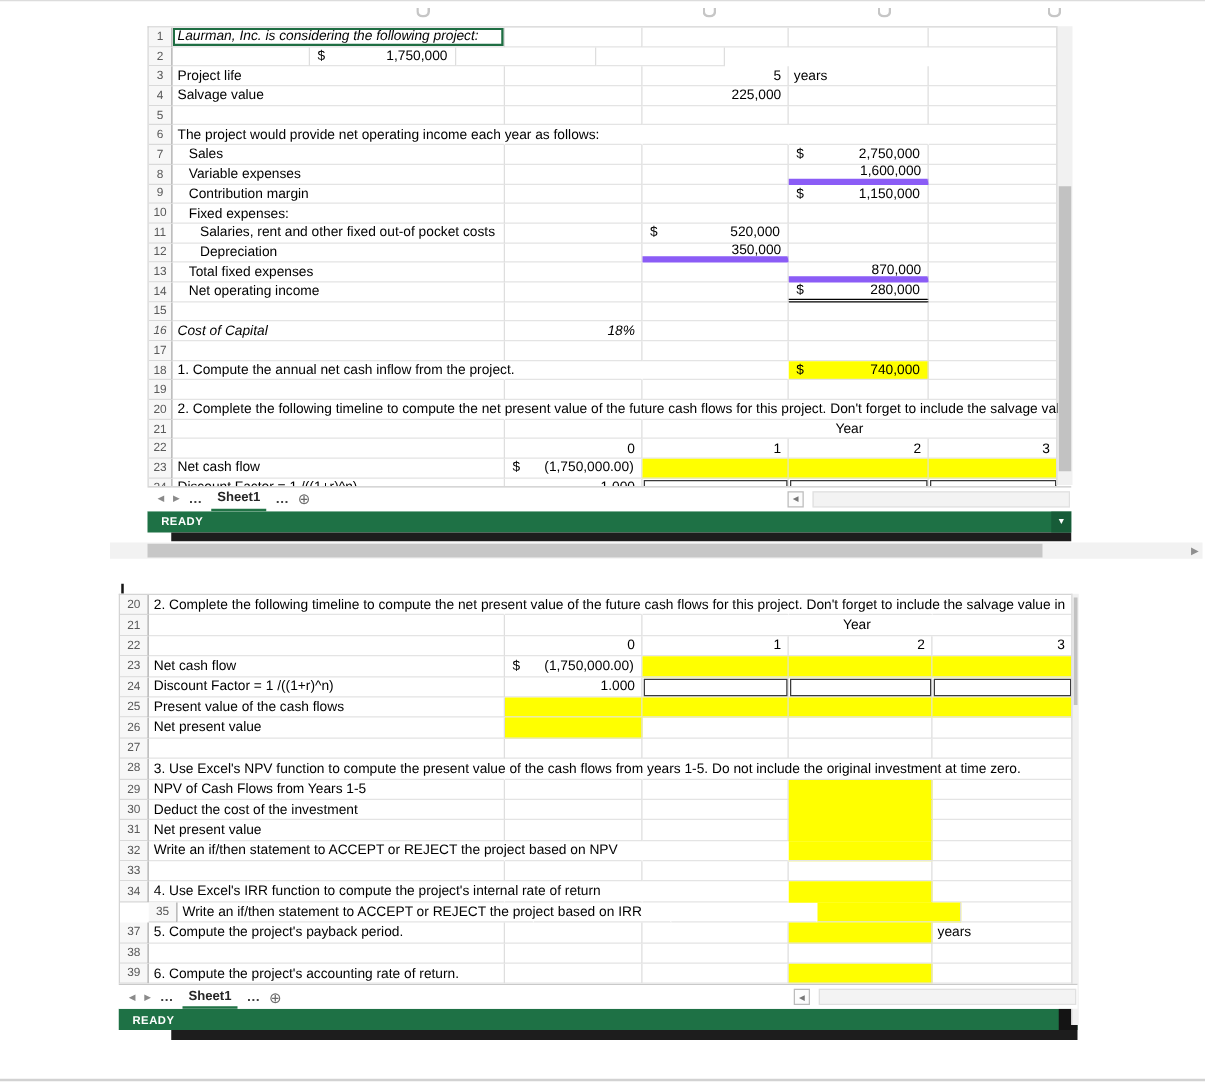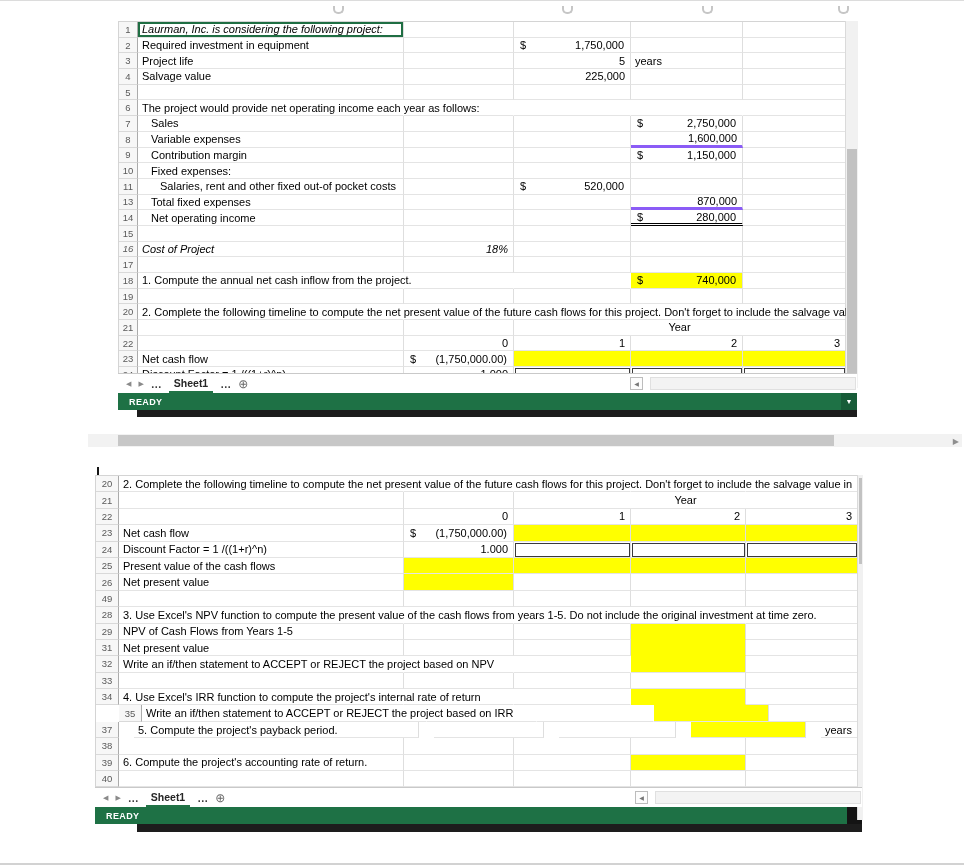--- a/index.html
+++ b/index.html
@@ -14,21 +14,21 @@
   .partial{overflow:hidden;}
   .rownum{flex:none;box-sizing:border-box;background:#f7f7f7;border-right:1px solid #ababab;
           border-bottom:1px solid #d9d9d9;color:#595959;font-size:9.5px;
           display:flex;align-items:center;justify-content:center;}
   .cell{flex:none;box-sizing:border-box;position:relative;border-right:1px solid #dedede;
         border-bottom:1px solid #e4e4e4;font-size:11px;color:#000;display:flex;align-items:center;}
   .labtext{white-space:nowrap;position:relative;z-index:2;}
   .nob{border-right-color:transparent;}
   .hl{background:#ffff00;}
   .hl.nb{border-bottom-color:#ffff00;}
-  .u1{border-bottom:3px solid #8b5cf6;}
+  .u1{border-bottom:5px solid #8b5cf6;}
   .u2{border-bottom:3px double #000;}
   .boxed{outline:1.5px solid #3a3a3a;outline-offset:-2px;}
   .acct{justify-content:space-between;padding:0 6px;}
   .ar{justify-content:flex-end;padding-right:5px;}
   .al{justify-content:flex-start;padding-left:4px;}
   .yearcell{justify-content:center;}
   .sel{box-shadow:inset 0 0 0 2px #1f6e43;}
 
   .vscroll{position:absolute;top:0;background:#f1f1f1;border-left:1px solid #dadada;}
   .vthumb{position:absolute;left:1px;right:1px;background:#c2c2c2;}
@@ -80,23 +80,20 @@
           <div class="cell labelcell sel" style="height: 15.7px; width: 266px;">
             <span class="labtext" style="padding-left: 4px; font-style: italic;">Laurman, Inc. is considering the following project:</span>
           </div>
           <div class="cell" style="height: 15.7px; width: 110px;"></div>
           <div class="cell" style="height: 15.7px; width: 117px;"></div>
           <div class="cell" style="height: 15.7px; width: 112px;"></div>
           <div class="cell" style="height: 15.7px; width: 103px;"></div>
         </div>
         <div class="xrow" style="height: 15.7px;">
           <div class="rownum" style="height: 15.7px; width: 19px;">2</div>
-          <div class="cell labelcell" style="height: 15.7px; width: 266px;">
-            <span class="labtext" style="padding-left: 4px;">Required investment in equipment</span>
-          </div>
           <div class="cell" style="height: 15.7px; width: 110px;"></div>
           <div class="cell acct" style="height: 15.7px; width: 117px;">
             <span class="cur">$</span>
             <span class="val">1,750,000</span>
           </div>
           <div class="cell" style="height: 15.7px; width: 112px;"></div>
           <div class="cell" style="height: 15.7px; width: 103px;"></div>
         </div>
         <div class="xrow" style="height: 15.7px;">
           <div class="rownum" style="height: 15.7px; width: 19px;">3</div>
@@ -189,20 +186,30 @@
           </div>
           <div class="cell" style="height: 15.7px; width: 110px;"></div>
           <div class="cell acct" style="height: 15.7px; width: 117px;">
             <span class="cur">$</span>
             <span class="val">520,000</span>
           </div>
           <div class="cell" style="height: 15.7px; width: 112px;"></div>
           <div class="cell" style="height: 15.7px; width: 103px;"></div>
         </div>
         <div class="xrow" style="height: 15.7px;">
+          <div class="rownum" style="height: 15.7px; width: 19px;">12</div>
+          <div class="cell labelcell" style="height: 15.7px; width: 266px;">
+            <span class="labtext" style="padding-left: 22px;">Depreciation</span>
+          </div>
+          <div class="cell" style="height: 15.7px; width: 110px;"></div>
+          <div class="cell u1 ar" style="height: 15.7px; width: 117px;">350,000</div>
+          <div class="cell" style="height: 15.7px; width: 112px;"></div>
+          <div class="cell" style="height: 15.7px; width: 103px;"></div>
+        </div>
+        <div class="xrow" style="height: 15.7px;">
           <div class="rownum" style="height: 15.7px; width: 19px;">13</div>
           <div class="cell labelcell" style="height: 15.7px; width: 266px;">
             <span class="labtext" style="padding-left: 13px;">Total fixed expenses</span>
           </div>
           <div class="cell" style="height: 15.7px; width: 110px;"></div>
           <div class="cell" style="height: 15.7px; width: 117px;"></div>
           <div class="cell u1 ar" style="height: 15.7px; width: 112px;">870,000</div>
           <div class="cell" style="height: 15.7px; width: 103px;"></div>
         </div>
         <div class="xrow" style="height: 15.7px;">
@@ -222,21 +229,21 @@
           <div class="rownum" style="height: 15.7px; width: 19px;">15</div>
           <div class="cell labelcell" style="height: 15.7px; width: 266px;"></div>
           <div class="cell" style="height: 15.7px; width: 110px;"></div>
           <div class="cell" style="height: 15.7px; width: 117px;"></div>
           <div class="cell" style="height: 15.7px; width: 112px;"></div>
           <div class="cell" style="height: 15.7px; width: 103px;"></div>
         </div>
         <div class="xrow" style="height: 15.7px; font-style: italic;">
           <div class="rownum" style="height: 15.7px; width: 19px;">16</div>
           <div class="cell labelcell" style="height: 15.7px; width: 266px;">
-            <span class="labtext" style="padding-left: 4px;">Cost of Project</span>
+            <span class="labtext" style="padding-left: 4px;">Cost of Capital</span>
           </div>
           <div class="cell ar" style="height: 15.7px; width: 110px;">18%</div>
           <div class="cell" style="height: 15.7px; width: 117px;"></div>
           <div class="cell" style="height: 15.7px; width: 112px;"></div>
           <div class="cell" style="height: 15.7px; width: 103px;"></div>
         </div>
         <div class="xrow" style="height: 15.7px;">
           <div class="rownum" style="height: 15.7px; width: 19px;">17</div>
           <div class="cell labelcell" style="height: 15.7px; width: 266px;"></div>
           <div class="cell" style="height: 15.7px; width: 110px;"></div>
@@ -403,21 +410,21 @@
           <div class="rownum" style="height: 16.4px; width: 23px;">26</div>
           <div class="cell labelcell" style="height: 16.4px; width: 285px;">
             <span class="labtext" style="padding-left: 4px;">Net present value</span>
           </div>
           <div class="cell hl" style="height: 16.4px; width: 110px;"></div>
           <div class="cell" style="height: 16.4px; width: 117px;"></div>
           <div class="cell" style="height: 16.4px; width: 115px;"></div>
           <div class="cell" style="height: 16.4px; width: 112px;"></div>
         </div>
         <div class="xrow" style="height: 16.4px;">
-          <div class="rownum" style="height: 16.4px; width: 23px;">49</div>
+          <div class="rownum" style="height: 16.4px; width: 23px;">27</div>
           <div class="cell labelcell" style="height: 16.4px; width: 285px;"></div>
           <div class="cell" style="height: 16.4px; width: 110px;"></div>
           <div class="cell" style="height: 16.4px; width: 117px;"></div>
           <div class="cell" style="height: 16.4px; width: 115px;"></div>
           <div class="cell" style="height: 16.4px; width: 112px;"></div>
         </div>
         <div class="xrow" style="height: 16.4px;">
           <div class="rownum" style="height: 16.4px; width: 23px;">28</div>
           <div class="cell labelcell nob" style="height: 16.4px; width: 285px;">
             <span class="labtext" style="padding-left: 4px;">3.  Use Excel's NPV function to compute the present value of the cash flows from years 1-5.  Do not include the original investment at time zero.</span>
@@ -431,20 +438,30 @@
           <div class="rownum" style="height: 16.4px; width: 23px;">29</div>
           <div class="cell labelcell" style="height: 16.4px; width: 285px;">
             <span class="labtext" style="padding-left: 4px;">NPV of Cash Flows from Years 1-5</span>
           </div>
           <div class="cell" style="height: 16.4px; width: 110px;"></div>
           <div class="cell" style="height: 16.4px; width: 117px;"></div>
           <div class="cell hl nb" style="height: 16.4px; width: 115px;"></div>
           <div class="cell" style="height: 16.4px; width: 112px;"></div>
         </div>
         <div class="xrow" style="height: 16.4px;">
+          <div class="rownum" style="height: 16.4px; width: 23px;">30</div>
+          <div class="cell labelcell" style="height: 16.4px; width: 285px;">
+            <span class="labtext" style="padding-left: 4px;">Deduct the cost of the investment</span>
+          </div>
+          <div class="cell" style="height: 16.4px; width: 110px;"></div>
+          <div class="cell" style="height: 16.4px; width: 117px;"></div>
+          <div class="cell hl nb" style="height: 16.4px; width: 115px;"></div>
+          <div class="cell" style="height: 16.4px; width: 112px;"></div>
+        </div>
+        <div class="xrow" style="height: 16.4px;">
           <div class="rownum" style="height: 16.4px; width: 23px;">31</div>
           <div class="cell labelcell" style="height: 16.4px; width: 285px;">
             <span class="labtext" style="padding-left: 4px;">Net present value</span>
           </div>
           <div class="cell" style="height: 16.4px; width: 110px;"></div>
           <div class="cell" style="height: 16.4px; width: 117px;"></div>
           <div class="cell hl nb" style="height: 16.4px; width: 115px;"></div>
           <div class="cell" style="height: 16.4px; width: 112px;"></div>
         </div>
         <div class="xrow" style="height: 16.4px;">
@@ -478,21 +495,21 @@
         <div class="xrow" style="height: 16.4px;">
           <div class="rownum" style="height: 16.4px; width: 23px; margin-left: 23px;">35</div>
           <div class="cell labelcell nob" style="height: 16.4px; width: 285px;">
             <span class="labtext" style="padding-left: 4px;">Write an if/then statement to ACCEPT or REJECT the project based on IRR</span>
           </div>
           <div class="cell nob" style="height: 16.4px; width: 110px;"></div>
           <div class="cell nob" style="height: 16.4px; width: 117px;"></div>
           <div class="cell hl" style="height: 16.4px; width: 115px;"></div>
           <div class="cell nob" style="height: 16.4px; width: 112px;"></div>
         </div>
-        <div class="xrow" style="height: 16.4px; gap: 15px;">
+        <div class="xrow" style="height: 16.4px;">
           <div class="rownum" style="height: 16.4px; width: 23px;">37</div>
           <div class="cell labelcell" style="height: 16.4px; width: 285px;">
             <span class="labtext" style="padding-left: 4px;">5. Compute the project's payback period.</span>
           </div>
           <div class="cell" style="height: 16.4px; width: 110px;"></div>
           <div class="cell" style="height: 16.4px; width: 117px;"></div>
           <div class="cell hl" style="height: 16.4px; width: 115px;"></div>
           <div class="cell al" style="height: 16.4px; width: 112px;">years</div>
         </div>
         <div class="xrow" style="height: 16.4px;">
@@ -504,28 +521,20 @@
           <div class="cell" style="height: 16.4px; width: 112px;"></div>
         </div>
         <div class="xrow" style="height: 16.4px;">
           <div class="rownum" style="height: 16.4px; width: 23px;">39</div>
           <div class="cell labelcell" style="height: 16.4px; width: 285px;">
             <span class="labtext" style="padding-left: 4px;">6. Compute the project's accounting rate of return.</span>
           </div>
           <div class="cell" style="height: 16.4px; width: 110px;"></div>
           <div class="cell" style="height: 16.4px; width: 117px;"></div>
           <div class="cell hl" style="height: 16.4px; width: 115px;"></div>
-          <div class="cell" style="height: 16.4px; width: 112px;"></div>
-        </div>
-        <div class="xrow" style="height: 16.4px;">
-          <div class="rownum" style="height: 16.4px; width: 23px;">40</div>
-          <div class="cell labelcell" style="height: 16.4px; width: 285px;"></div>
-          <div class="cell" style="height: 16.4px; width: 110px;"></div>
-          <div class="cell" style="height: 16.4px; width: 117px;"></div>
-          <div class="cell" style="height: 16.4px; width: 115px;"></div>
           <div class="cell" style="height: 16.4px; width: 112px;"></div>
         </div>
       </div>
     <div class="vscroll" style="left:762px;width:5px;height:345px">
       <div class="vthumb" style="top:3px;height:86px"></div>
     </div>
     <div class="tabbar">
       <span class="tnav">◀</span>
       <span class="tnav">▶</span>
       <span class="tdots">…</span>

